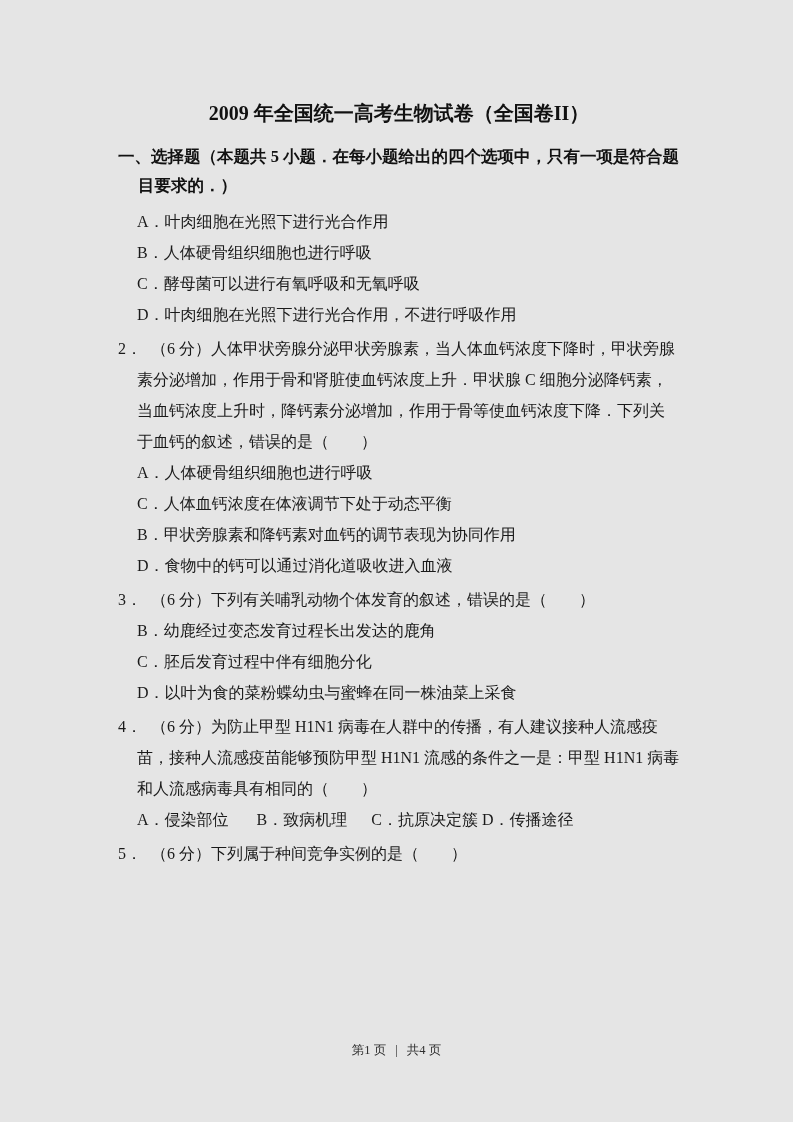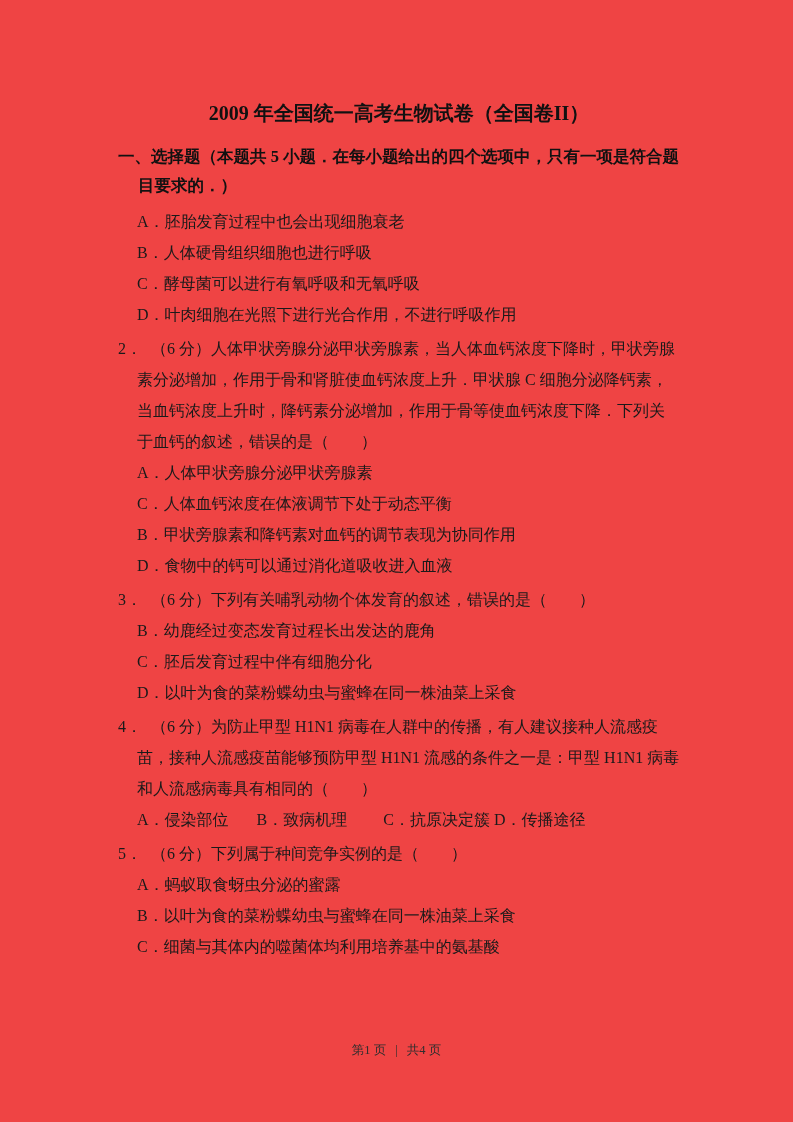--- a/index.html
+++ b/index.html
@@ -4,21 +4,21 @@
 <style>
   html, body {
     margin: 0;
     padding: 0;
     background: #ffffff;
   }
   .page {
     position: relative;
     width: 793px;
     height: 1122px;
-    background: #ef4444;
+    background: #e5e5e5;
     font-family: "Liberation Serif", "DejaVu Serif", serif;
     color: #1a1a1a;
     overflow: hidden;
   }
   .content {
     position: absolute;
     left: 118px;
     top: 100px;
     width: 562px;
     font-size: 16px;
@@ -54,21 +54,21 @@
   .q-options .q-option {
     line-height: 31px;
     margin-left: 19px;
   }
   .q-options-inline {
     line-height: 31px;
     margin-left: 19px;
     white-space: nowrap;
   }
   .q-options-inline .q-option-inline:nth-child(2) { margin-left: 24px; }
-  .q-options-inline .q-option-inline:nth-child(3) { margin-left: 32px; }
+  .q-options-inline .q-option-inline:nth-child(3) { margin-left: 20px; }
   .q-options-inline .q-option-inline:nth-child(4) { margin-left: 0; }
   .footer {
     position: absolute;
     left: 0;
     right: 0;
     bottom: 64px;
     text-align: center;
     font-size: 12.5px;
     color: #2e2e2e;
     line-height: 16px;
@@ -82,33 +82,33 @@
 
 <div class="page">
   <div class="content">
 
     <h1 class="doc-title">2009 年全国统一高考生物试卷（全国卷II）</h1>
 
     <div class="section-heading">一、选择题（本题共 5 小题．在每小题给出的四个选项中，只有一项是符合题目要求的．）</div>
 
     <div class="question">
       <div class="q-options">
-        <div class="q-option">A．胚胎发育过程中也会出现细胞衰老</div>
+        <div class="q-option">A．叶肉细胞在光照下进行光合作用</div>
         <div class="q-option">B．人体硬骨组织细胞也进行呼吸</div>
         <div class="q-option">C．酵母菌可以进行有氧呼吸和无氧呼吸</div>
         <div class="q-option">D．叶肉细胞在光照下进行光合作用，不进行呼吸作用</div>
       </div>
     </div>
 
     <div class="question">
       <div class="q-stem">
         <span class="q-num">2．</span><span>（6 分）人体甲状旁腺分泌甲状旁腺素，当人体血钙浓度下降时，甲状旁腺素分泌增加，作用于骨和肾脏使血钙浓度上升．甲状腺 C 细胞分泌降钙素，当血钙浓度上升时，降钙素分泌增加，作用于骨等使血钙浓度下降．下列关于血钙的叙述，错误的是（　　）</span>
       </div>
       <div class="q-options">
-        <div class="q-option">A．人体甲状旁腺分泌甲状旁腺素</div>
+        <div class="q-option">A．人体硬骨组织细胞也进行呼吸</div>
         <div class="q-option">C．人体血钙浓度在体液调节下处于动态平衡</div>
         <div class="q-option">B．甲状旁腺素和降钙素对血钙的调节表现为协同作用</div>
         <div class="q-option">D．食物中的钙可以通过消化道吸收进入血液</div>
       </div>
     </div>
 
     <div class="question">
       <div class="q-stem">
         <span class="q-num">3．</span><span>（6 分）下列有关哺乳动物个体发育的叙述，错误的是（　　）</span>
       </div>
@@ -128,25 +128,20 @@
         <span class="q-option-inline">B．致病机理</span>
         <span class="q-option-inline">C．抗原决定簇</span>
         <span class="q-option-inline">D．传播途径</span>
       </div>
     </div>
 
     <div class="question">
       <div class="q-stem">
         <span class="q-num">5．</span><span>（6 分）下列属于种间竞争实例的是（　　）</span>
       </div>
-      <div class="q-options">
-        <div class="q-option">A．蚂蚁取食蚜虫分泌的蜜露</div>
-        <div class="q-option">B．以叶为食的菜粉蝶幼虫与蜜蜂在同一株油菜上采食</div>
-        <div class="q-option">C．细菌与其体内的噬菌体均利用培养基中的氨基酸</div>
-      </div>
     </div>
 
   </div>
 
   <div class="footer">
     <span>第1 页</span><span class="sep">|</span><span>共4 页</span>
   </div>
 </div>
 
 </body></html>

